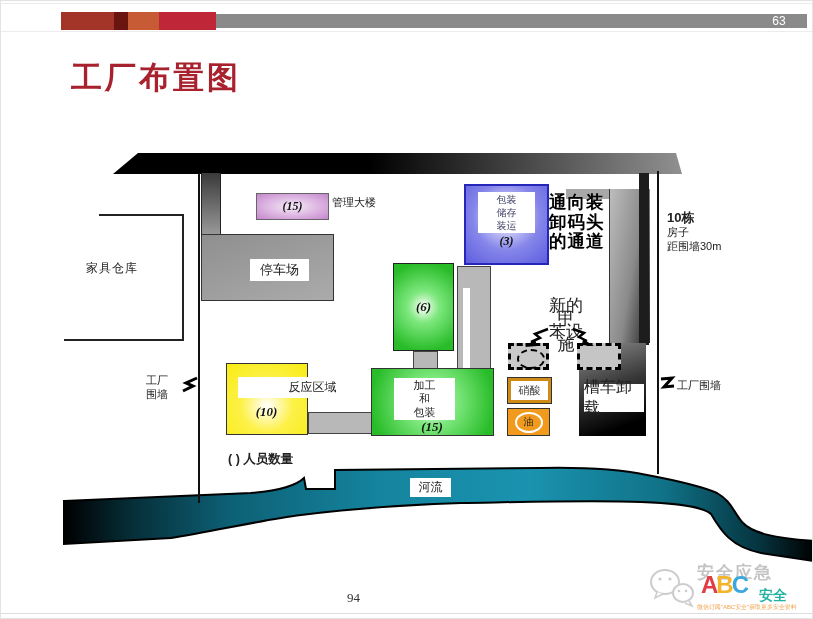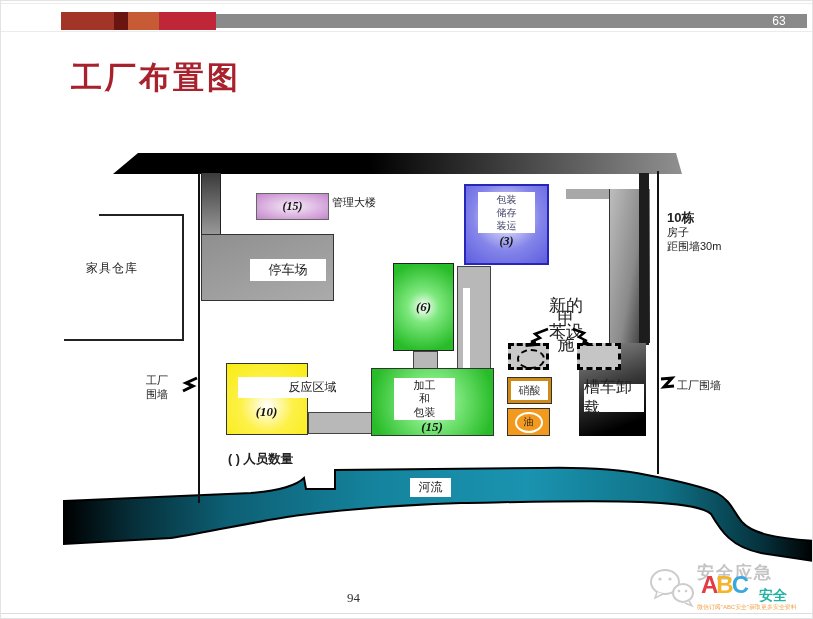--- a/index.html
+++ b/index.html
@@ -51,21 +51,21 @@
                      border-right:2px solid #222;z-index:3;}
   #warehouse-bottom{left:63px;top:338px;width:120px;height:2px;background:#222;z-index:3;}
   
   .count{font-family:Liberation Serif, serif;font-style:italic;font-weight:bold;color:#111;}
   .whitebox{background:#fff;display:flex;align-items:center;justify-content:center;}
   #mgmt-box{left:255px;top:192px;width:71px;height:25px;border:1px solid #666;z-index:4;
             background:radial-gradient(ellipse at center,#f6ebf7 0%,#cf9ad6 80%,#c286ca 100%);
             display:flex;align-items:center;justify-content:center;font-size:12px;}
   #mgmt-label{left:331px;top:194px;font-size:11px;color:#222;z-index:6;}
   #warehouse-label{left:85px;top:259px;font-size:12px;letter-spacing:1px;color:#222;z-index:6;}
-  #parking-label{left:249px;top:258px;width:76px;height:22px;font-size:13px;color:#222;z-index:6;}
+  #parking-label{left:249px;top:258px;width:59px;height:22px;font-size:13px;color:#222;z-index:6;}
   #blue-box{left:463px;top:183px;width:85px;height:81px;border:2px solid #2626b8;z-index:4;
             background:radial-gradient(circle at 50% 40%,#fff 0%,#8585ea 55%,#5e5ee0 100%);
             box-sizing:border-box;}
   #blue-inner{left:12px;top:6px;width:57px;height:40px;background:#fff;font-size:10px;
               line-height:13px;text-align:center;color:#44456a;padding-top:1px;}
   #blue-count{left:0;top:48px;width:81px;text-align:center;font-size:12px;}
   #passage-text{left:548px;top:192px;width:64px;font-size:17.5px;font-weight:800;
                 line-height:19.5px;letter-spacing:1px;color:#000;z-index:6;text-align:left;}
   #houses-note{left:666px;top:210px;color:#222;z-index:6;line-height:14px;font-size:11px;}
   #houses-note .h1{font-size:13px;font-weight:bold;}
@@ -169,20 +169,25 @@
 
   <div class="abs" id="blue-box">
     <div class="abs" id="blue-inner">
       <div>包装</div>
       <div>储存</div>
       <div>装运</div>
     </div>
     <div class="abs count" id="blue-count">(3)</div>
   </div>
 
+  <div class="abs" id="passage-text">
+    <div>通向装</div>
+    <div>卸码头</div>
+    <div>的通道</div>
+  </div>
 
   <div class="abs" id="houses-note">
     <div class="h1">10栋</div>
     <div>房子</div>
     <div>距围墙30m</div>
   </div>
 
   <div class="abs count" id="green6-box">
     <span>(6)</span>
   </div>

